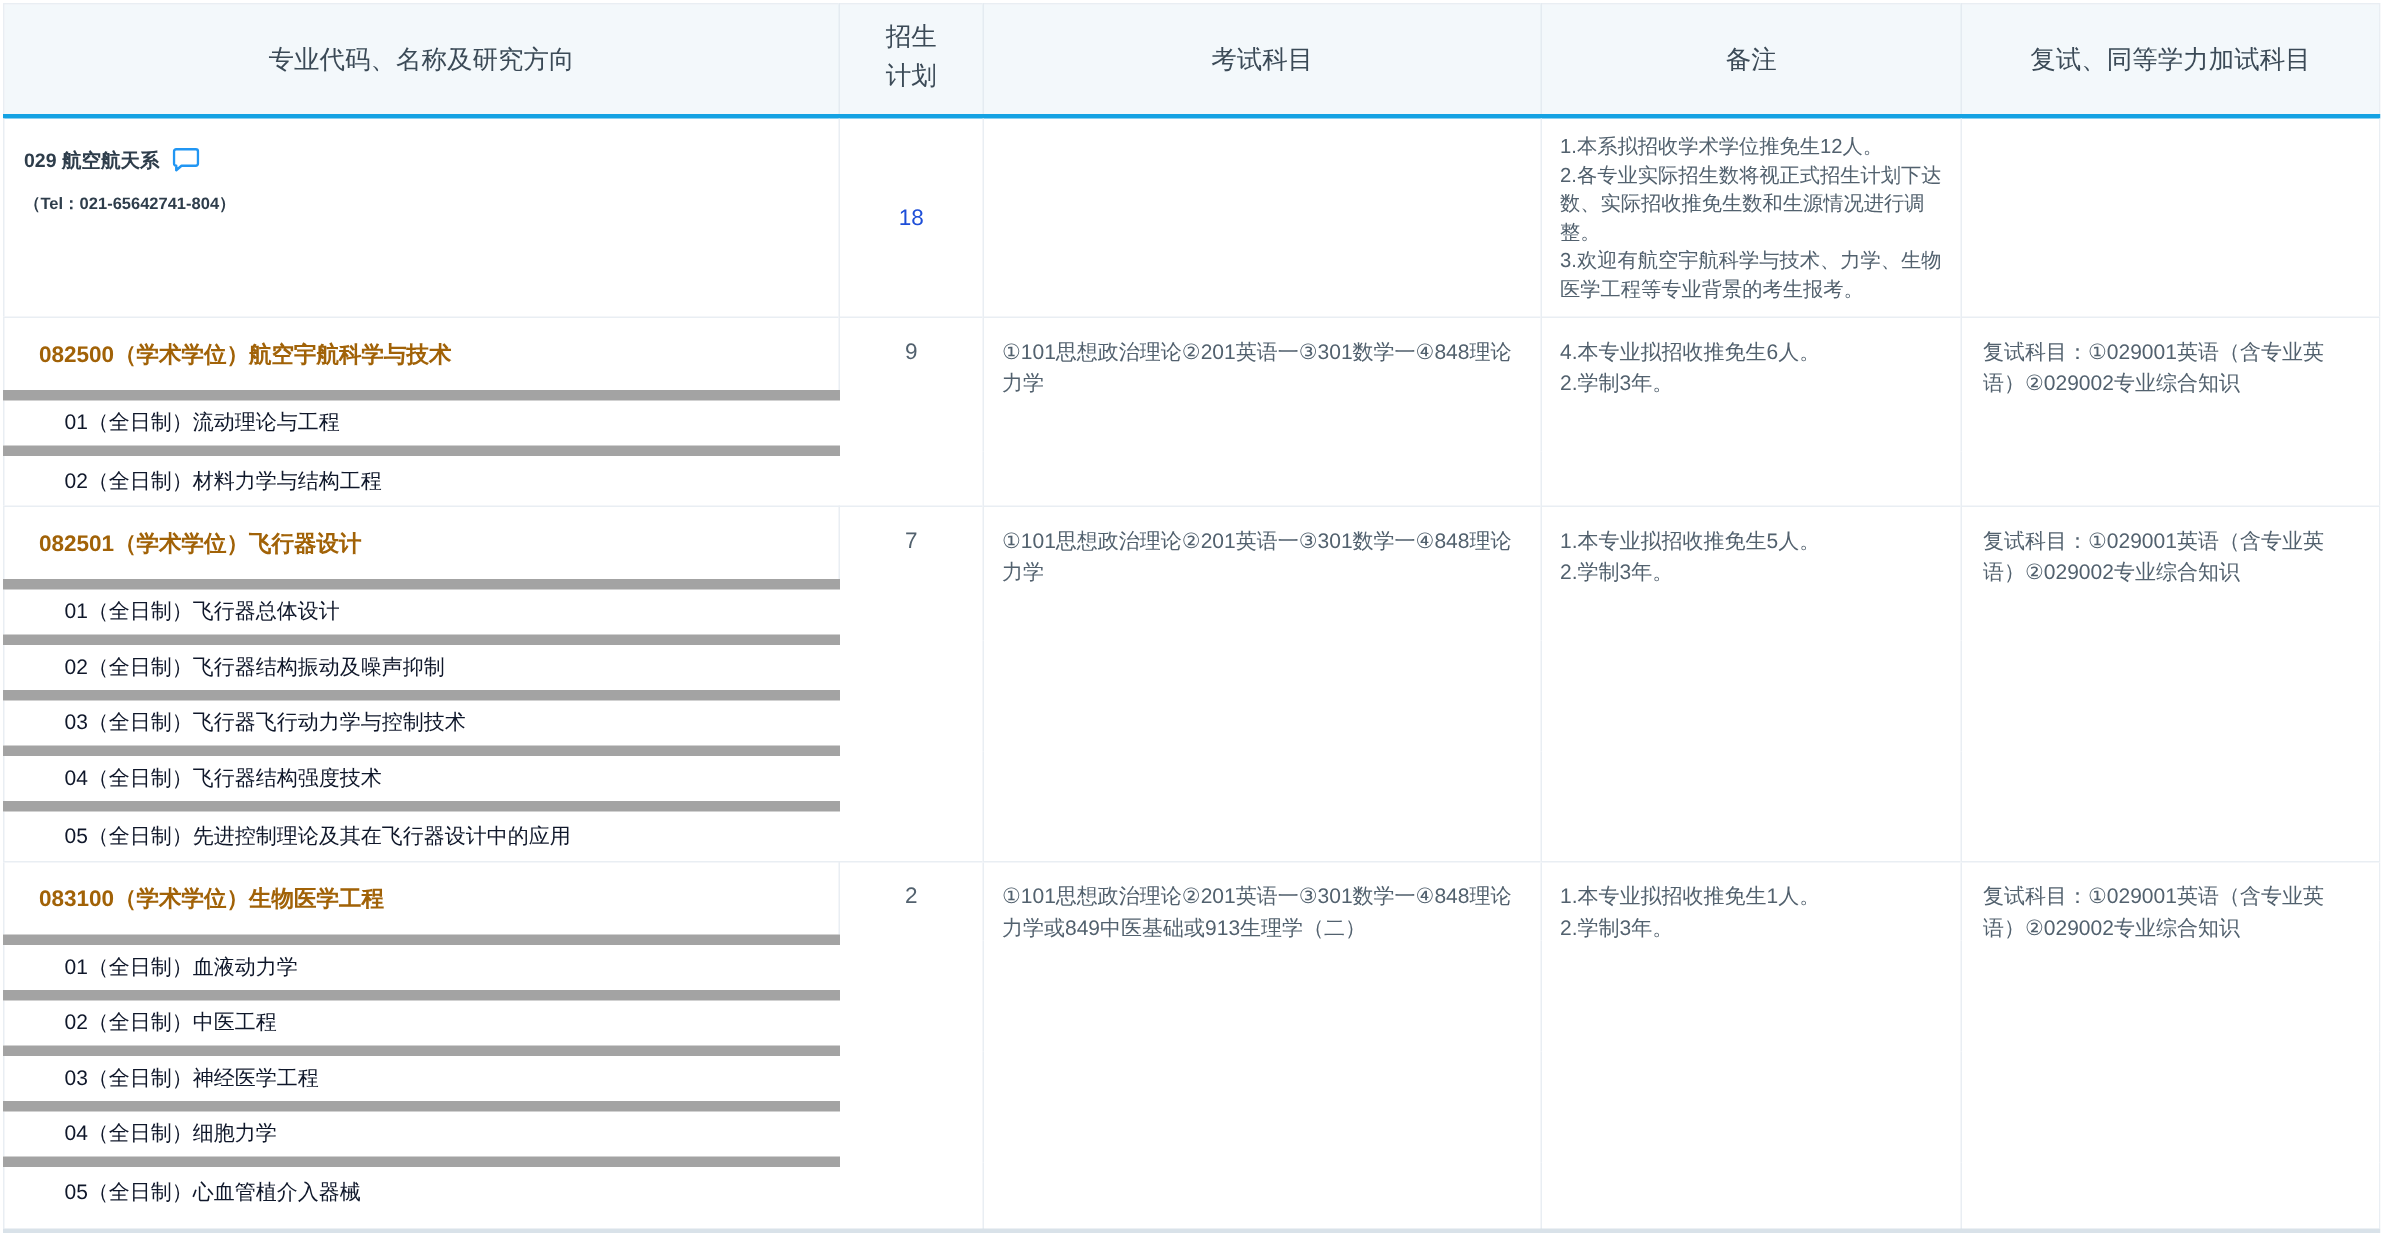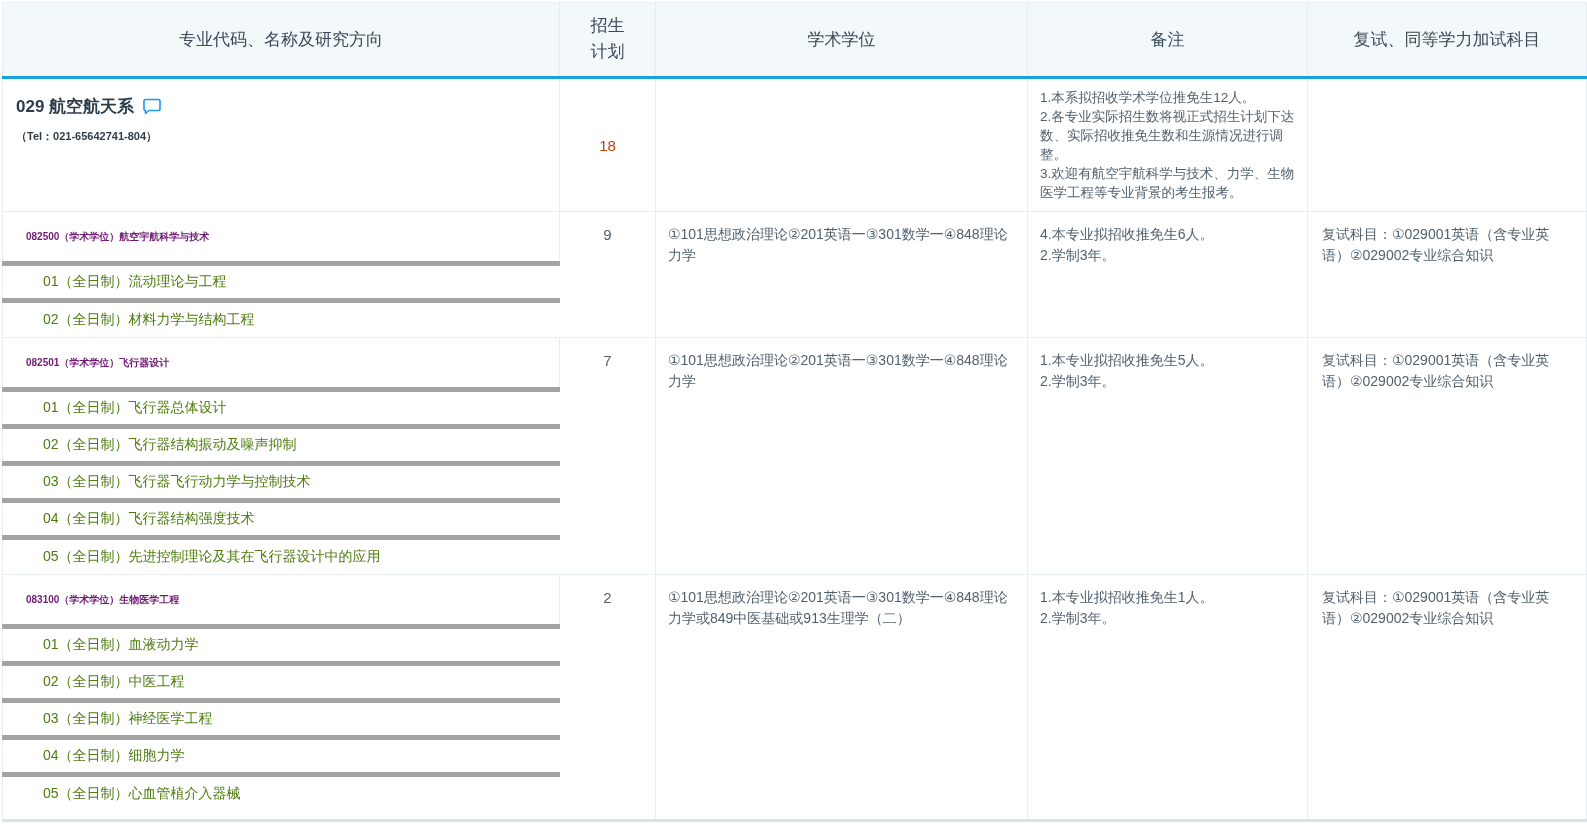--- a/index.html
+++ b/index.html
@@ -44,40 +44,40 @@
     vertical-align: top;
     color: #52616e;
     font-size: 14px;
   }
   td:last-child { border-right: none; }
   tr.block-sep td { border-top: 1px solid #e9eef3; }
 
   
   td.dept-cell { padding: 13px 12px 0 13px; height: 134px; }
   .dept-title {
-    font-size: 17px; font-weight: 700; color: #2e3d4b;
+    font-size: 13px; font-weight: 700; color: #2e3d4b;
     line-height: 29px; display: flex; align-items: center; gap: 9px;
   }
   .dept-tel { font-size: 11px; font-weight: 700; color: #2e3d4b; line-height: 30px; }
   td.plan-middle {
     text-align: center; vertical-align: middle;
-    font-size: 15px; color: #c2410c;
+    font-size: 15px; color: #1d4ed8;
   }
 
   
   td.major-title {
     height: 52px; vertical-align: middle;
     padding: 4px 10px 4px 23px;
-    font-size: 10px; font-weight: 700; color: #701a75;
+    font-size: 15px; font-weight: 700; color: #a16207;
   }
   td.sub-dir {
     height: 37px; vertical-align: middle;
     padding: 2px 10px 2px 40px;
-    font-size: 14px; color: #4d7c0f;
-    border-top: 5px solid #a3a3a3;
+    font-size: 14px; color: #0f172a;
+    border-top: 7px solid #a3a3a3;
   }
   td.sub-dir.tall { height: 46px; padding-bottom: 10px; }
 
   td.plan-top { padding-top: 14px; text-align: center; font-size: 15px; color: #52616e; }
   td.exam-cell { padding: 12px 14px 8px 12px; line-height: 21px; }
   td.remark-cell { padding: 12px 12px 8px 12px; line-height: 21px; }
   td.remark-cell.dept-remark { padding-top: 9px; font-size: 13.5px; line-height: 19px; }
   td.retest-cell { padding: 12px 12px 8px 14px; line-height: 21px; }
 
   .comment-icon svg { display: block; }
@@ -91,21 +91,21 @@
         <col class="c1">
         <col class="c2">
         <col class="c3">
         <col class="c4">
         <col class="c5">
       </colgroup>
     <thead>
       <tr>
         <th><span>专业代码、名称及研究方向</span></th>
         <th><span class="wrap2">招生计划</span></th>
-        <th><span>学术学位</span></th>
+        <th><span>考试科目</span></th>
         <th><span>备注</span></th>
         <th><span>复试、同等学力加试科目</span></th>
       </tr>
     </thead>
     <tbody>
 
       <tr>
         <td class="dept-cell">
           <div class="dept-title">
             <span>029 航空航天系</span>

